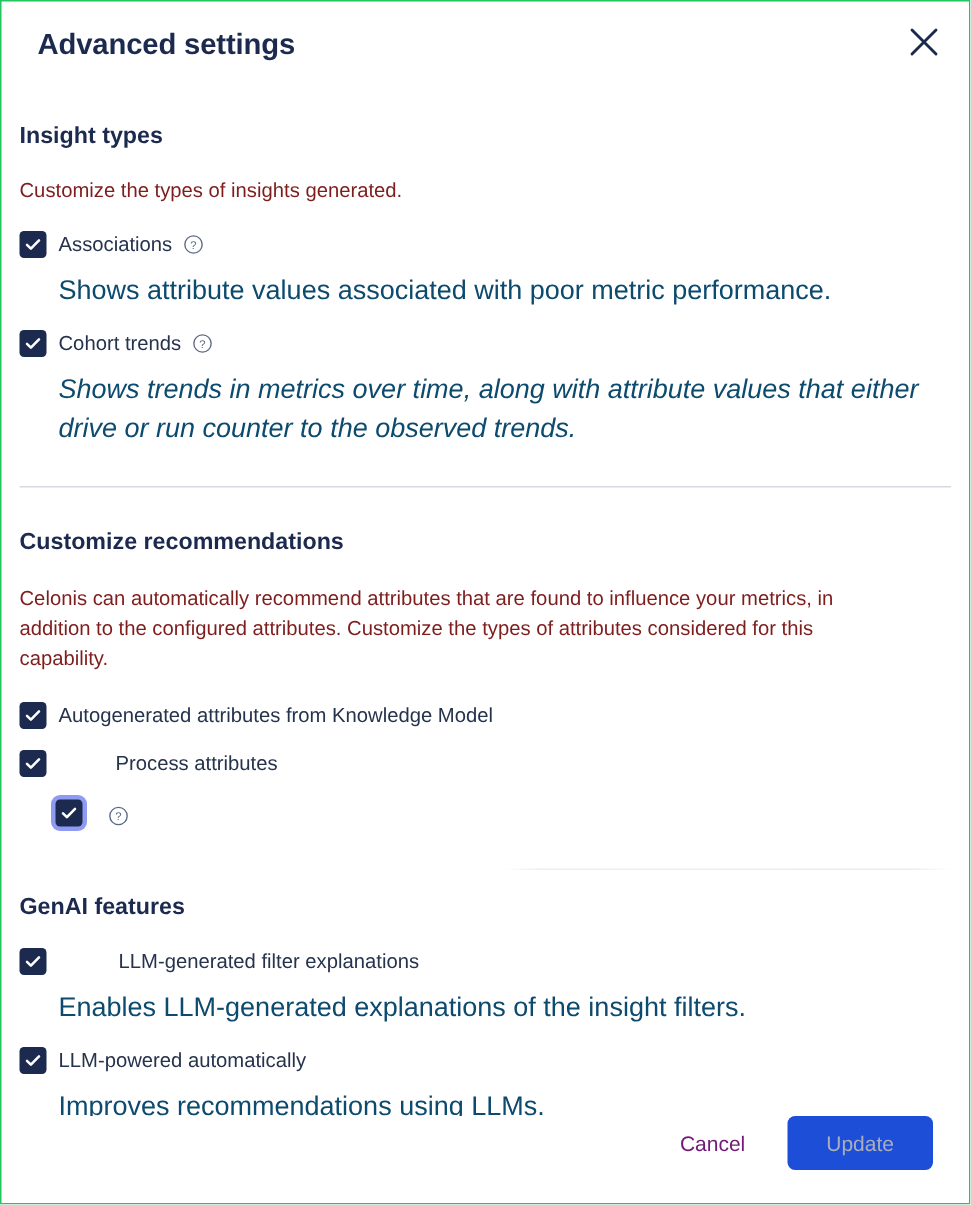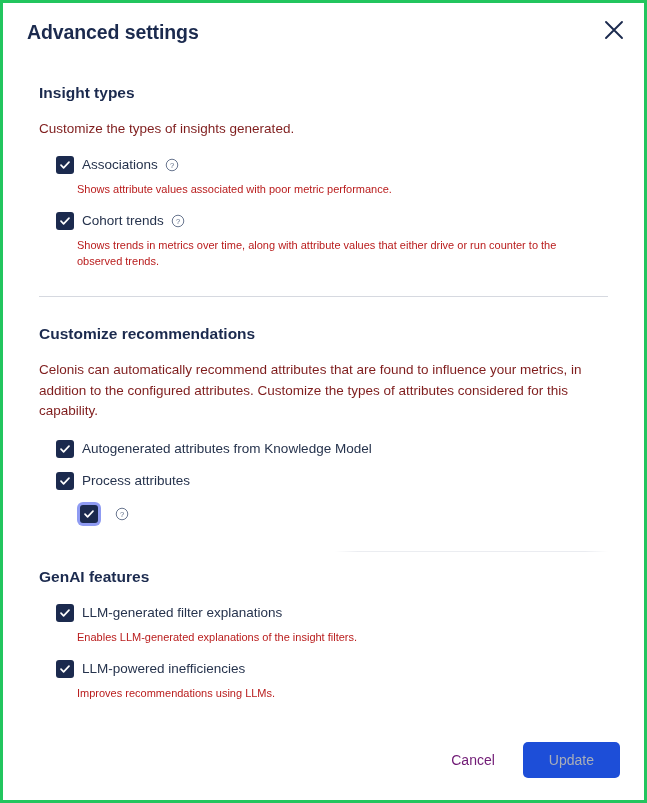--- a/index.html
+++ b/index.html
@@ -12,21 +12,21 @@
     height: 803px;
     font-family: "Liberation Sans", sans-serif;
     -webkit-font-smoothing: antialiased;
   }
   .dialog {
     position: relative;
     box-sizing: border-box;
     width: 647px;
     height: 803px;
     background: #ffffff;
-    border: 3px solid #22c55e;
+    border: 1px solid #22c55e;
     display: flex;
     flex-direction: column;
     overflow: hidden;
   }
   .dialog-header {
     position: relative;
     flex: 0 0 auto;
     padding: 20px 24px 0 24px;
     height: 50px;
     box-sizing: border-box;
@@ -50,21 +50,21 @@
     justify-content: center;
     cursor: pointer;
     background: none;
     border: none;
     padding: 0;
   }
   .close-btn svg { display: block; }
 
   .dialog-body {
     flex: 1 1 auto;
-    padding: 0 36px;
+    padding: 0 12px;
     overflow: hidden;
   }
 
   .section { }
   .section-heading {
     font-size: 15.5px;
     font-weight: bold;
     color: #1b2a4e;
     margin: 0;
     line-height: 1.2;
@@ -87,22 +87,21 @@
     background: linear-gradient(to right,
         rgba(235,237,241,0) 0%,
         rgba(235,237,241,0) 52%,
         rgba(232,234,239,0.85) 56%,
         rgba(232,234,239,0.9) 96%,
         rgba(235,237,241,0) 100%);
   }
 
   .check-row {
     display: flex;
-    align-items: center;
-    margin-left: 17px;
+    align-items: flex-end;
   }
   .check-row .cb-wrap {
     flex: 0 0 auto;
     width: 18px;
     height: 18px;
     position: relative;
     margin-right: 8px;
   }
   .cb {
     width: 18px;
@@ -133,24 +132,24 @@
     display: inline-flex;
     align-items: center;
     justify-content: center;
     cursor: pointer;
     position: relative;
     top: 0px;
   }
   .help-icon svg { display: block; }
 
   .sub-desc {
-    font-size: 11px;
-    color: #b91c1c;
+    font-size: 18px;
+    color: #0c4a6e;
     line-height: 1.45;
-    margin: 12px;
+    margin: 0;
     padding-left: 26px;
   }
   .sub-desc.wide { max-width: 596px; }
 
   .indent-1 { padding-left: 24px; }
 
   .dialog-footer {
     flex: 0 0 auto;
     display: flex;
     align-items: center;
@@ -232,21 +231,21 @@
         <span class="check-label">
           <span>Cohort trends</span>
           <span class="help-icon">
             <svg width="14" height="14" viewBox="0 0 16 16" aria-hidden="true">
               <circle cx="8" cy="8" r="6.6" stroke="#5b6a85" stroke-width="1.05" fill="none"></circle>
               <text x="8" y="11.4" text-anchor="middle" font-size="8.6" font-family="Liberation Sans, sans-serif" fill="#5b6a85">?</text>
             </svg>
           </span>
         </span>
       </div>
-      <p class="sub-desc wide" style="margin-top:8px;">Shows trends in metrics over time, along with attribute values that either drive or run counter to the observed trends.</p>
+      <p class="sub-desc wide" style="margin-top:8px;font-style:italic;">Shows trends in metrics over time, along with attribute values that either drive or run counter to the observed trends.</p>
     </div>
 
     <hr class="divider" style="margin-top:26px;">
 
     <div class="section">
       <h2 class="section-heading" style="margin-top:28px;">Customize recommendations</h2>
       <p class="section-desc wide" style="margin-top:17px;">Celonis can automatically recommend attributes that are found to influence your metrics, in addition to the configured attributes. Customize the types of attributes considered for this capability.</p>
 
       <div class="check-row" style="margin-top:19px;">
         <span class="cb-wrap">
@@ -254,21 +253,21 @@
             <svg width="12" height="12" viewBox="0 0 12 12" aria-hidden="true">
               <path d="M2 6.2 L4.6 8.8 L10 3.2" stroke="#ffffff" stroke-width="1.7" fill="none" stroke-linecap="round" stroke-linejoin="round"></path>
             </svg>
           </span>
         </span>
         <span class="check-label">
           <span>Autogenerated attributes from Knowledge Model</span>
         </span>
       </div>
 
-      <div class="check-row" style="margin-top:14px;">
+      <div class="check-row" style="margin-top:14px;gap:38px;">
         <span class="cb-wrap">
           <span class="cb">
             <svg width="12" height="12" viewBox="0 0 12 12" aria-hidden="true">
               <path d="M2 6.2 L4.6 8.8 L10 3.2" stroke="#ffffff" stroke-width="1.7" fill="none" stroke-linecap="round" stroke-linejoin="round"></path>
             </svg>
           </span>
         </span>
         <span class="check-label">
           <span>Process attributes</span>
         </span>
@@ -291,21 +290,21 @@
           </span>
         </span>
       </div>
     </div>
 
     <hr class="divider faint" style="margin-top:28px;">
 
     <div class="section">
       <h2 class="section-heading" style="margin-top:16px;">GenAI features</h2>
 
-      <div class="check-row" style="margin-top:17px;">
+      <div class="check-row" style="margin-top:17px;gap:40px;">
         <span class="cb-wrap">
           <span class="cb">
             <svg width="12" height="12" viewBox="0 0 12 12" aria-hidden="true">
               <path d="M2 6.2 L4.6 8.8 L10 3.2" stroke="#ffffff" stroke-width="1.7" fill="none" stroke-linecap="round" stroke-linejoin="round"></path>
             </svg>
           </span>
         </span>
         <span class="check-label">
           <span>LLM-generated filter explanations</span>
         </span>
@@ -314,21 +313,21 @@
 
       <div class="check-row" style="margin-top:14px;">
         <span class="cb-wrap">
           <span class="cb">
             <svg width="12" height="12" viewBox="0 0 12 12" aria-hidden="true">
               <path d="M2 6.2 L4.6 8.8 L10 3.2" stroke="#ffffff" stroke-width="1.7" fill="none" stroke-linecap="round" stroke-linejoin="round"></path>
             </svg>
           </span>
         </span>
         <span class="check-label">
-          <span>LLM-powered inefficiencies</span>
+          <span>LLM-powered automatically</span>
         </span>
       </div>
       <p class="sub-desc" style="margin-top:8px;">Improves recommendations using LLMs.</p>
     </div>
 
   </div>
 
   <div class="dialog-footer">
     <button class="btn-cancel">Cancel</button>
     <button class="btn-update">Update</button>

